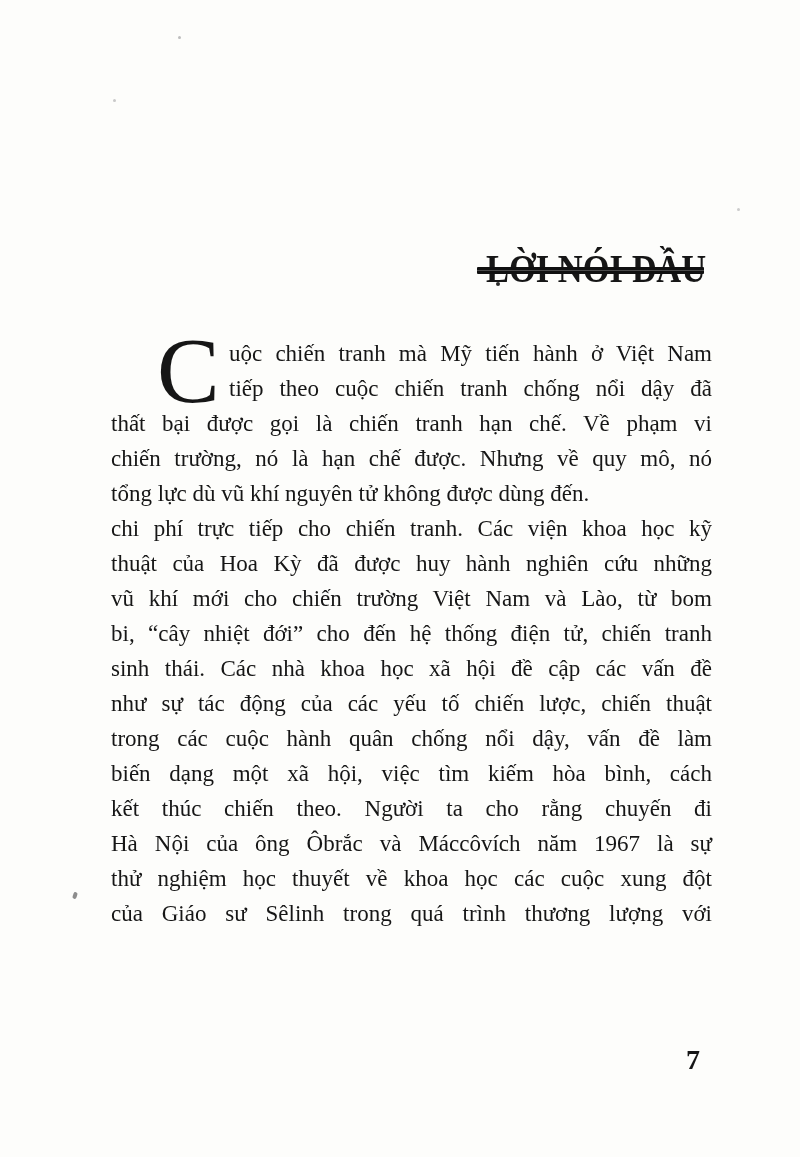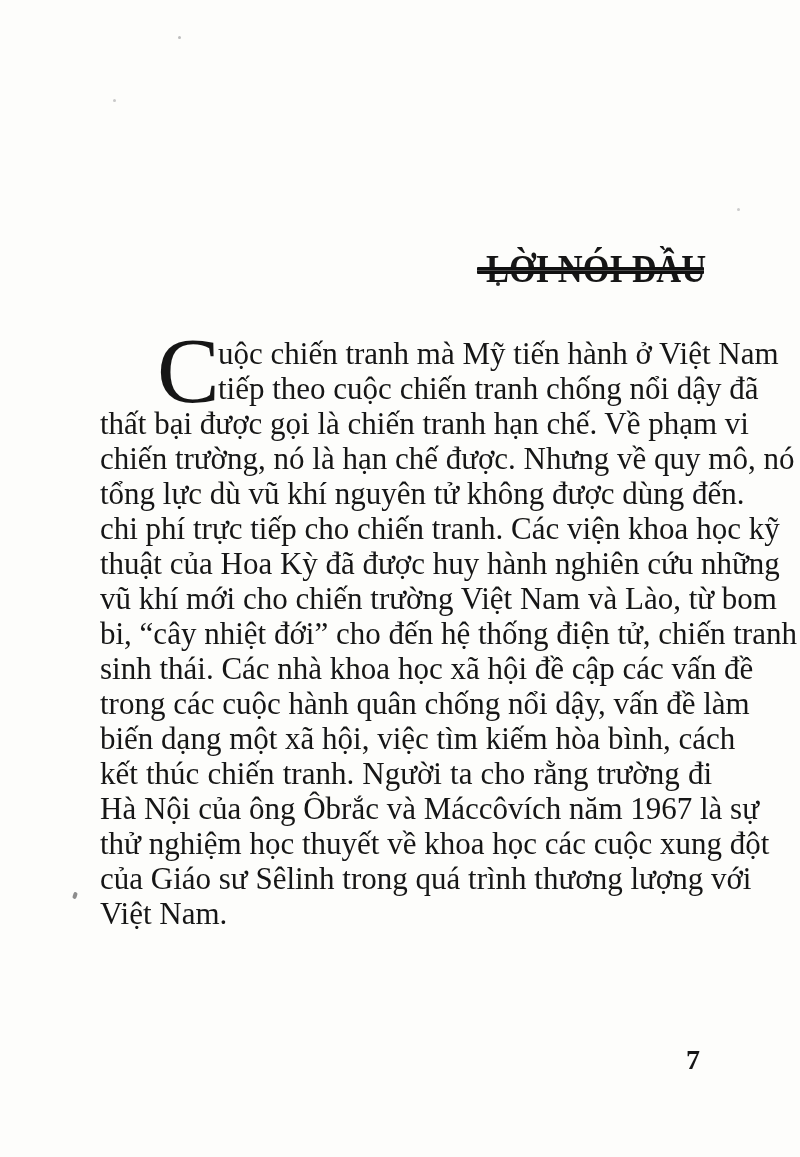--- a/index.html
+++ b/index.html
@@ -52,25 +52,26 @@
   
   .body-text {
     position: absolute;
     left: 100px;
     top: 336px;
     width: 612px;
   }
   .line {
     height: 35px;
     line-height: 35px;
-    font-size: 31px;
+    font-size: 23px;
     text-align: justify;
     text-align-last: justify;
     box-sizing: border-box;
     white-space: nowrap;
+    margin-left: 11px;
   }
   .line.cap   { padding-left: 118px; }
   .line.ind   { padding-left: 57px; }
   .line.last  { text-align-last: left; }
   .dropcap {
     position: absolute;
     left: 57px;
     top: -13px;
     font-size: 94px;
     line-height: 94px;
@@ -110,27 +111,27 @@
     <div class="line cap">tiếp theo cuộc chiến tranh chống nổi dậy đã</div>
     <div class="line">thất bại được gọi là chiến tranh hạn chế. Về phạm vi</div>
     <div class="line">chiến trường, nó là hạn chế được. Nhưng về quy mô, nó</div>
     <div class="line last">tổng lực dù vũ khí nguyên tử không được dùng đến.</div>
 
     <div class="line">chi phí trực tiếp cho chiến tranh. Các viện khoa học kỹ</div>
     <div class="line">thuật của Hoa Kỳ đã được huy hành nghiên cứu những</div>
     <div class="line">vũ khí mới cho chiến trường Việt Nam và Lào, từ bom</div>
     <div class="line">bi, “cây nhiệt đới” cho đến hệ thống điện tử, chiến tranh</div>
     <div class="line">sinh thái. Các nhà khoa học xã hội đề cập các vấn đề</div>
+    <div class="line">như sự tác động của các yếu tố chiến lược, chiến thuật</div>
     <div class="line">trong các cuộc hành quân chống nổi dậy, vấn đề làm</div>
     <div class="line">biến dạng một xã hội, việc tìm kiếm hòa bình, cách</div>
-    <div class="line">kết thúc chiến tranh. Người ta cho rằng trường đi</div>
+    <div class="line">kết thúc chiến theo. Người ta cho rằng chuyến đi</div>
     <div class="line">Hà Nội của ông Ôbrắc và Máccôvích năm 1967 là sự</div>
     <div class="line">thử nghiệm học thuyết về khoa học các cuộc xung đột</div>
     <div class="line">của Giáo sư Sêlinh trong quá trình thương lượng với</div>
-    <div class="line last">Việt Nam.</div>
   </div>
 
   <div class="page-number">7</div>
 
   <div class="speck s1"></div>
   <div class="speck s2"></div>
   <div class="speck s3"></div>
   <div class="speck s4"></div>
 
 </div>

